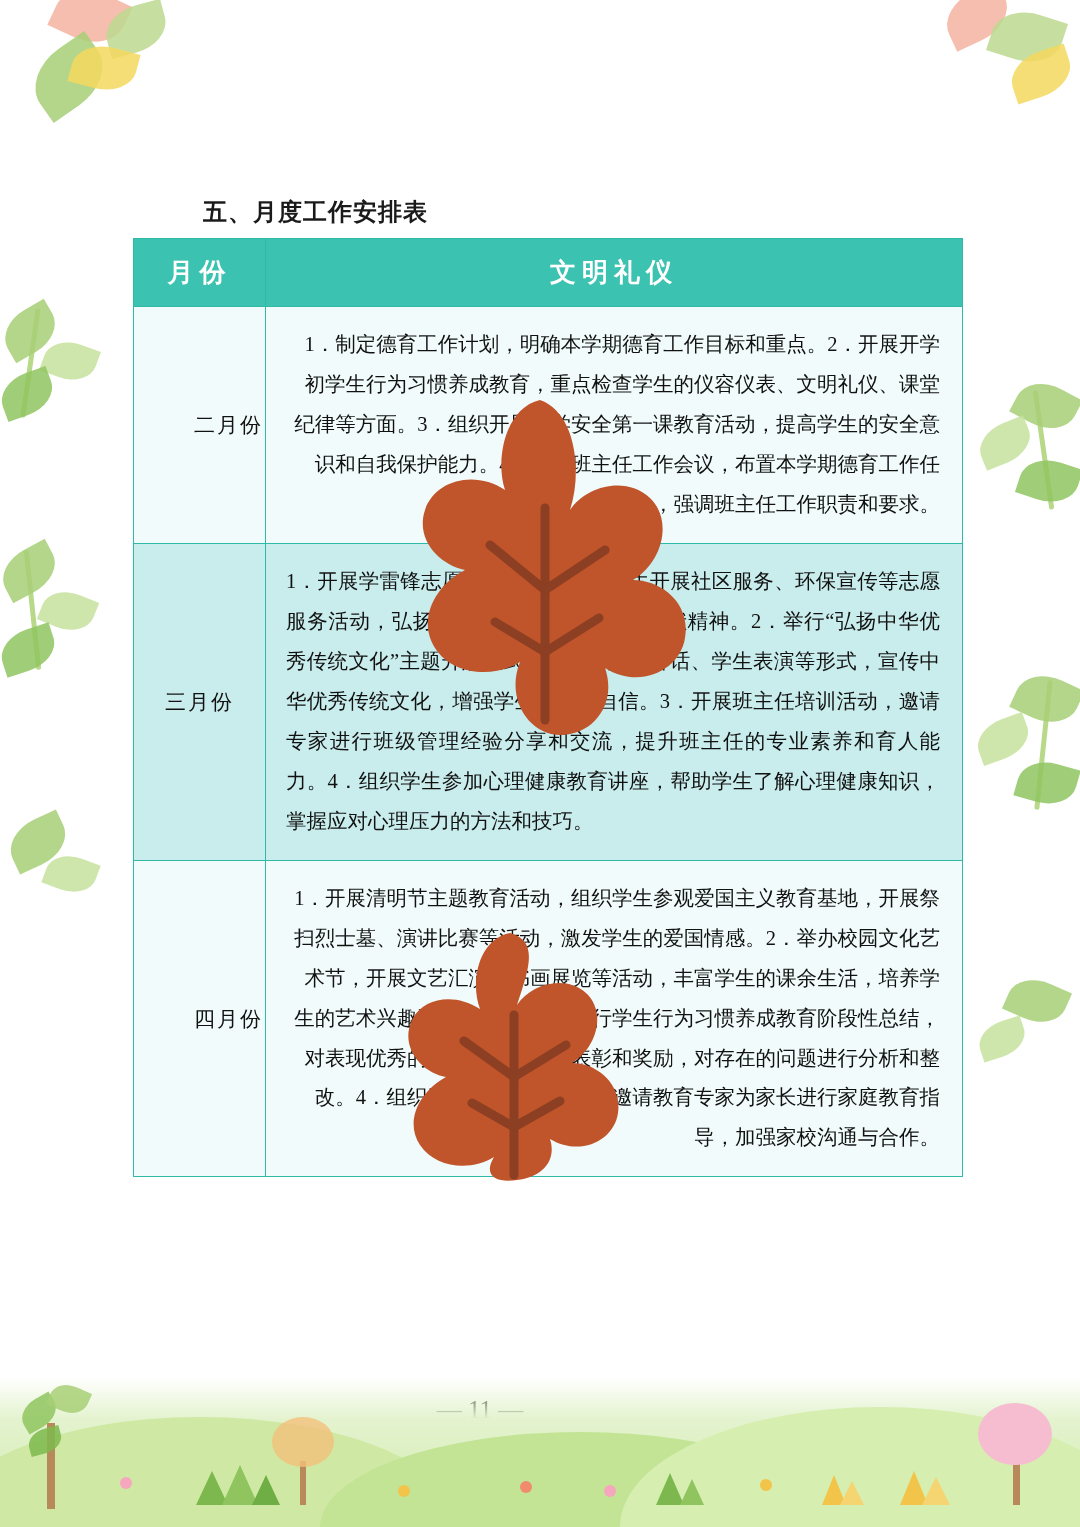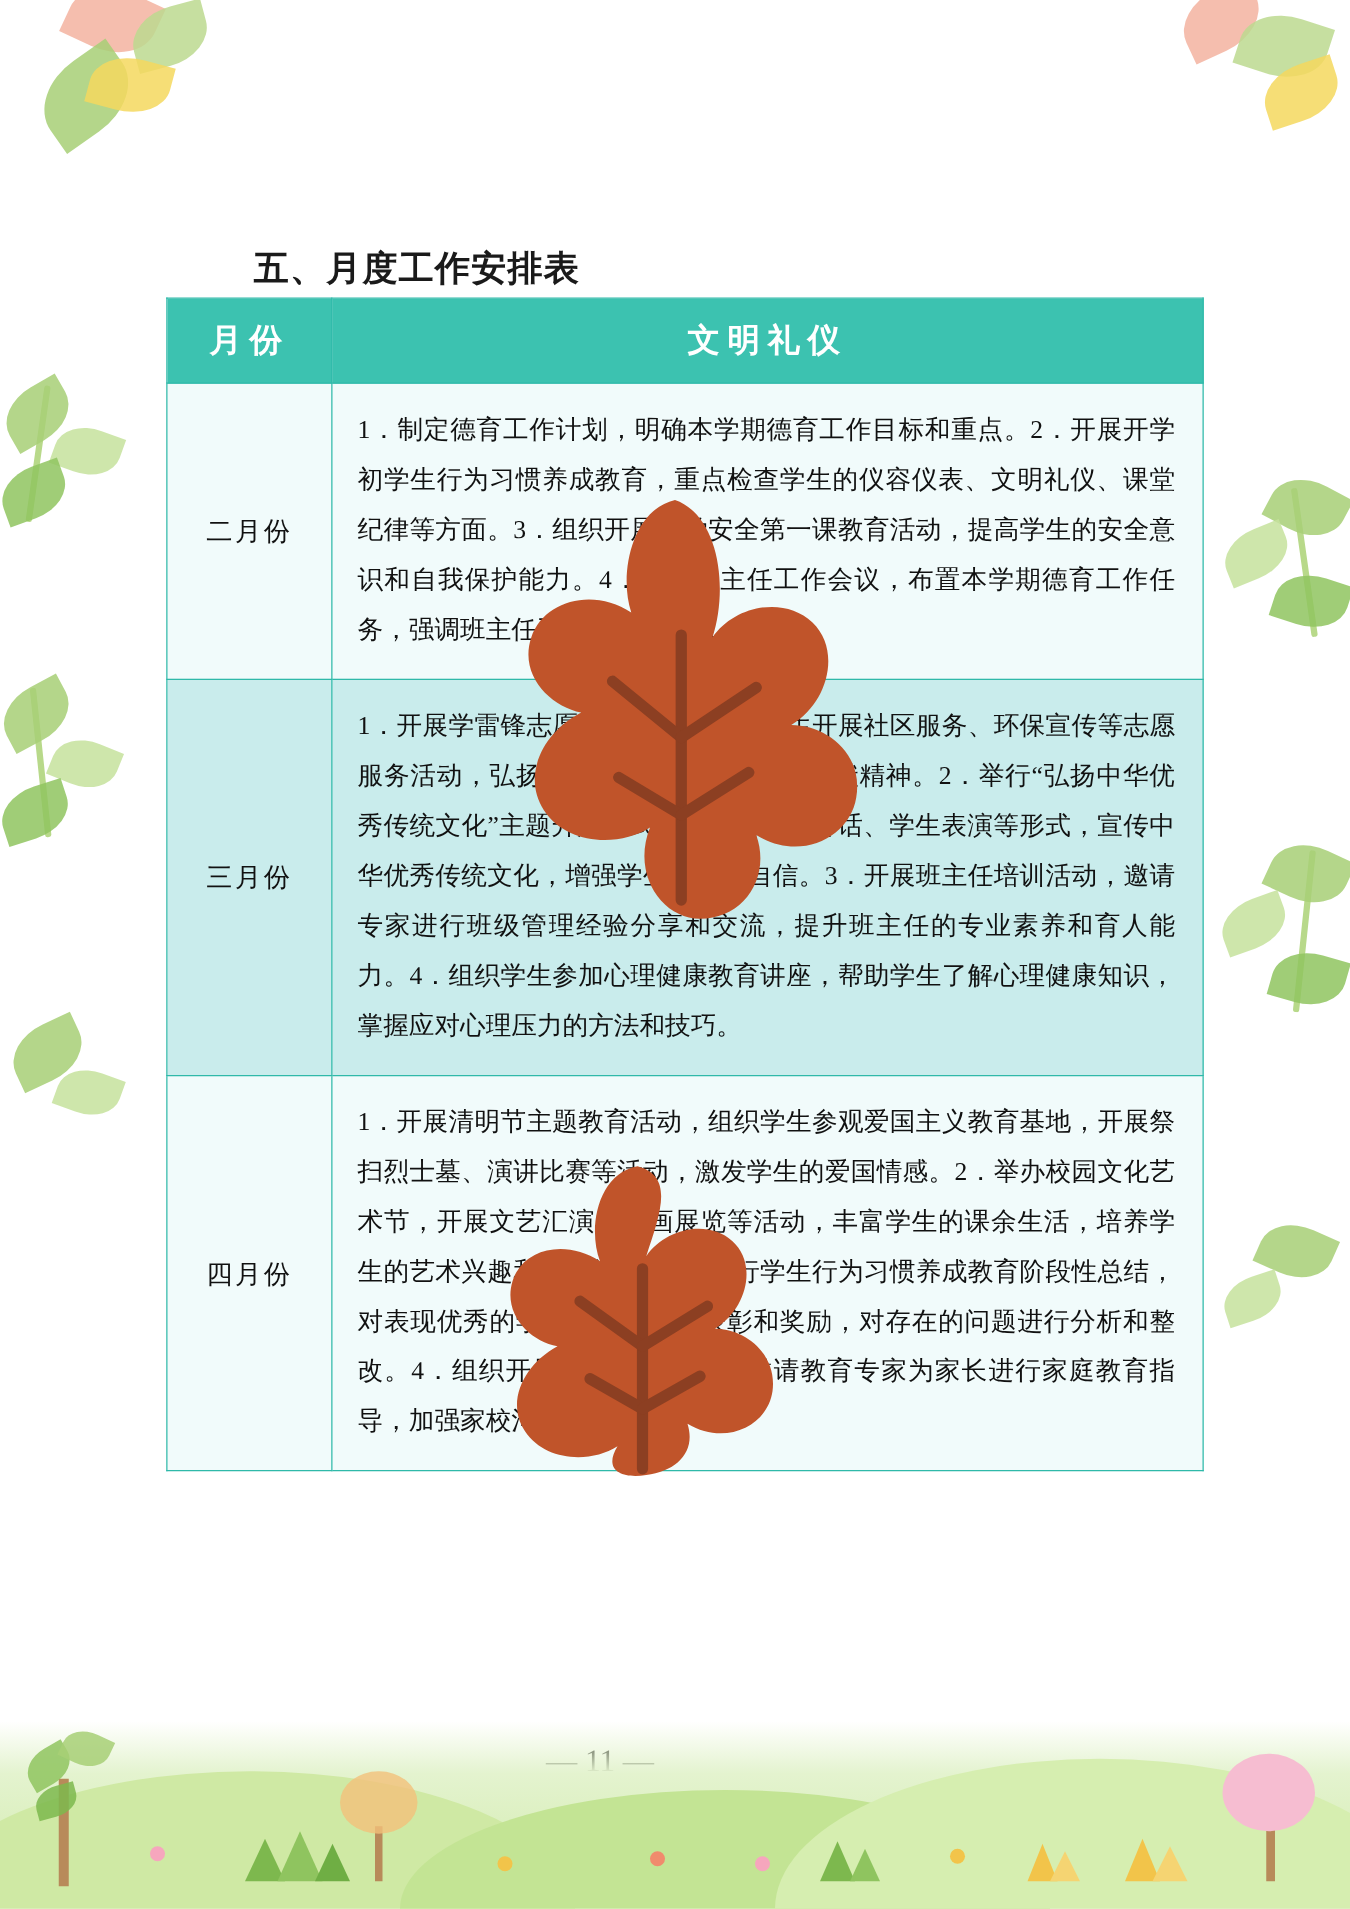--- a/index.html
+++ b/index.html
@@ -49,21 +49,21 @@
   .content {
     position: absolute;
     left: 0; top: 0;
     width: 1080px;
   }
 
   .section-title {
     position: absolute;
     left: 203px;
     top: 196px;
-    font-size: 28px;
+    font-size: 24px;
     font-weight: bold;
     color: #1a1a1a;
     letter-spacing: 1px;
     font-family: "Liberation Sans", "DejaVu Sans", sans-serif;
   }
 
   table.schedule {
     position: absolute;
     left: 133px;
     top: 238px;
@@ -94,21 +94,21 @@
     padding: 6px 2px;
   }
   td.detail {
     font-size: 20.5px;
     line-height: 1.95;
     color: #111;
     padding: 18px 22px 18px 20px;
     text-align: justify;
     text-justify: inter-ideograph;
   }
-  tr.row-even td { background: #f1fbfb; }
+  tr.row-even td { background: #f1fbfb; text-align: right; }
   tr.row-odd  td { background: #c9ecec; }
 
   .page-number {
     position: absolute;
     left: 0; right: 0;
     top: 1396px;
     text-align: center;
     padding-right: 120px;
     font-size: 25px;
     color: #1a1a1a;

